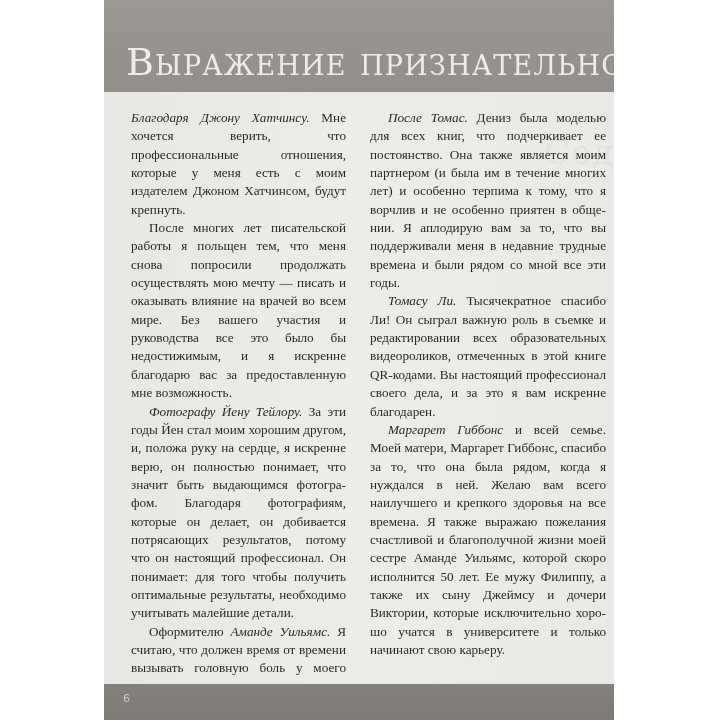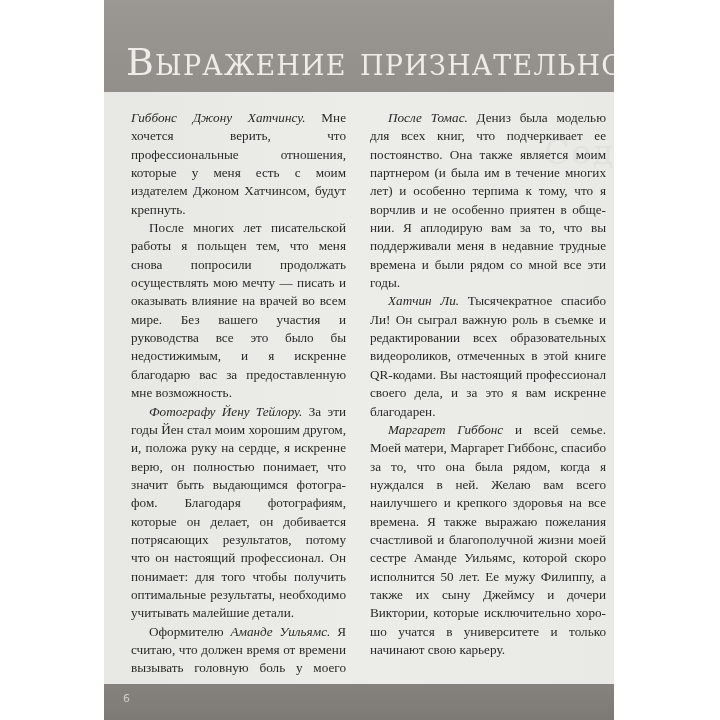--- a/index.html
+++ b/index.html
@@ -89,30 +89,30 @@
 <body>
 
 <div class="page">
   <div class="header-band">
     <div class="header-title">Выражение признательности</div>
   </div>
 
   <div class="ghost">Содержани</div>
 
   <div class="col col-left">
-    <p class="noindent"><em>Гиббонс Джону Хатчинсу.</em><span> Мне хочется верить, что профессиональные отношения, которые у меня есть с моим издателем Джоном Хатчин­сом, будут крепнуть.</span></p>
+    <p class="noindent"><em>Благодаря Джону Хатчинсу.</em><span> Мне хочется верить, что профессиональные отношения, которые у меня есть с моим издателем Джоном Хатчин­сом, будут крепнуть.</span></p>
     <p><span>После многих лет писательской рабо­ты я польщен тем, что меня снова попроси­ли продолжать осуществлять мою мечту — пи­сать и оказывать влияние на врачей во всем мире. Без вашего участия и руководства все это было бы недостижимым, и я искренне благодарю вас за предоставленную мне возможность.</span></p>
     <p><em>Фотографу Йену Тейлору.</em><span> За эти годы Йен стал моим хорошим другом, и, положа руку на сердце, я искренне верю, он полностью по­нимает, что значит быть выдающимся фотогра­фом. Благодаря фотографиям, которые он делает, он добивается потрясающих результатов, пото­му что он настоящий профессионал. Он понима­ет: для того чтобы получить оптимальные резуль­таты, необходимо учитывать малейшие детали.</span></p>
     <p><span>Оформителю </span><em>Аманде Уильямс.</em><span> Я считаю, что должен время от времени вызывать голов­ную боль у моего медицинского иллюстрато­ра, особенно в то время года, когда я нахожусь с ней в постоянном контакте из-за иллюстраций. Я уверен: она точно не знает, что именно я иной раз хочу нарисовать, потому что я порой и сам не знаю... Я надеюсь, что после многих лет рабо­ты со мной она меня сейчас меня понимает. Дол­жен сказать, Аманда, вы чудесный медицинский иллюстратор, и я искренне благодарю вас за всю вашу тяжелую работу.</span></p>
 
   </div>
 
   <div class="col col-right">
     <p><em>После Томас.</em><span> Дениз была моделью для всех книг, что подчеркивает ее постоянство. Она так­же является моим партнером (и была им в те­чение многих лет) и особенно терпима к тому, что я ворчлив и не особенно приятен в обще­нии. Я аплодирую вам за то, что вы поддержи­вали меня в недавние трудные времена и были рядом со мной все эти годы.</span></p>
-    <p><em>Хатчин Ли.</em><span> Тысячекратное спасибо Ли! Он сыграл важную роль в съемке и редактирова­нии всех образовательных видеороликов, отме­ченных в этой книге QR-кодами. Вы настоящий профессионал своего дела, и за это я вам искрен­не благодарен.</span></p>
+    <p><em>Томасу Ли.</em><span> Тысячекратное спасибо Ли! Он сыграл важную роль в съемке и редактирова­нии всех образовательных видеороликов, отме­ченных в этой книге QR-кодами. Вы настоящий профессионал своего дела, и за это я вам искрен­не благодарен.</span></p>
     <p><em>Маргарет Гиббонс</em><span> и всей семье. Моей мате­ри, Маргарет Гиббонс, спасибо за то, что она была рядом, когда я нуждался в ней. Желаю вам всего наилучшего и крепкого здоровья на все времена. Я также выражаю пожелания счастли­вой и благополучной жизни моей сестре Аманде Уильямс, которой скоро исполнится 50 лет. Ее мужу Филиппу, а также их сыну Джеймсу и до­чери Виктории, которые исключительно хоро­шо учатся в университете и только начинают свою карьеру.</span></p>
 
   </div>
 
   <div class="footer-band">
     <div class="page-number">6</div>
   </div>
 </div>
 
 </body></html>

